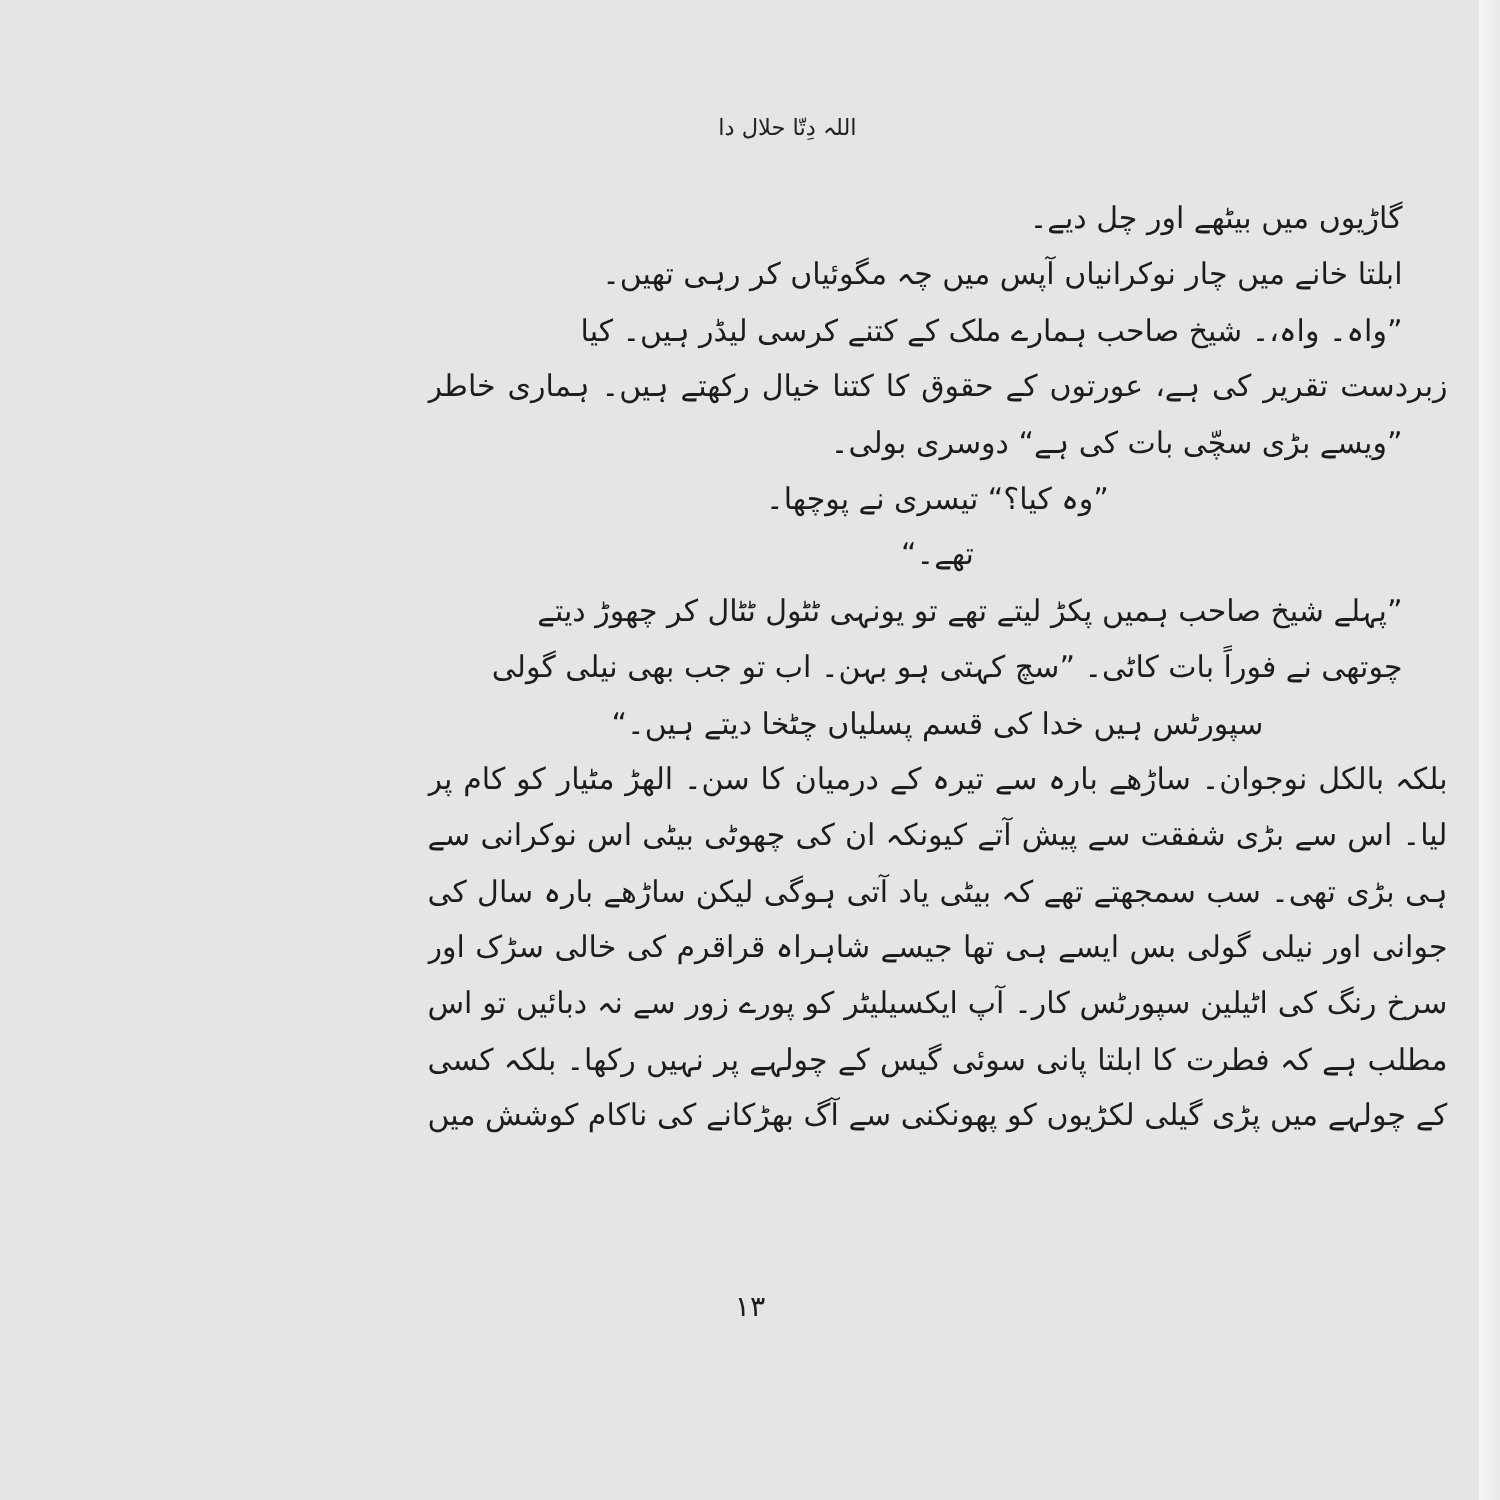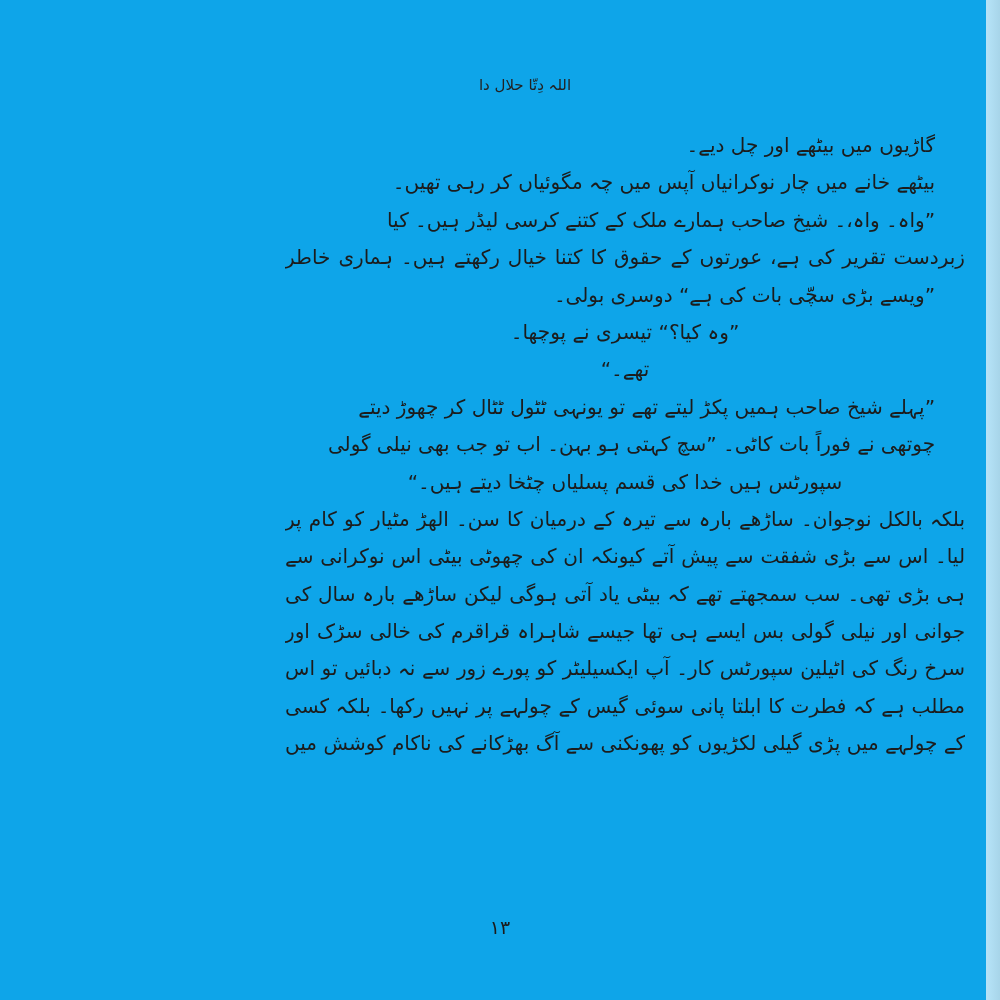--- a/index.html
+++ b/index.html
@@ -4,21 +4,21 @@
 <style>
   html, body {
     margin: 0;
     padding: 0;
     background: #ffffff;
   }
   .page {
     position: relative;
     width: 1000px;
     height: 1000px;
-    background: #0ea5e9;
+    background: #e5e5e5;
     color: #1c1c1c;
     font-family: "DejaVu Sans", sans-serif;
     overflow: hidden;
     direction: rtl;
   }
   
   .edge-shadow {
     position: absolute;
     top: 0;
     right: 0;
@@ -63,40 +63,40 @@
     padding-right: 0;
   }
   
   .line.ctr {
     text-align: center;
     padding-left: 0;
     padding-right: 0;
   }
   .page-number {
     position: absolute;
-    top: 916px;
+    top: 860px;
     left: 0;
     width: 1000px;
     text-align: center;
     font-size: 19px;
     color: #1c1c1c;
   }
 </style>
 </head>
 <body>
 
 <div class="page">
 
   <div class="edge-shadow"></div>
 
   <div class="header-title">اللہ دِتّا حلال دا</div>
 
   <div class="text-block">
     <div class="line ps">گاڑیوں میں بیٹھے اور چل دیے۔</div>
-    <div class="line ps">بیٹھے خانے میں چار نوکرانیاں آپس میں چہ مگوئیاں کر رہی تھیں۔</div>
+    <div class="line ps">ابلتا خانے میں چار نوکرانیاں آپس میں چہ مگوئیاں کر رہی تھیں۔</div>
     <div class="line ps">”واہ۔ واہ،۔ شیخ صاحب ہمارے ملک کے کتنے کرسی لیڈر ہیں۔ کیا</div>
     <div class="line full">زبردست تقریر کی ہے، عورتوں کے حقوق کا کتنا خیال رکھتے ہیں۔ ہماری خاطر اپنی</div>
     <div class="line ps">”ویسے بڑی سچّی بات کی ہے“ دوسری بولی۔</div>
     <div class="line ctr">”وہ کیا؟“ تیسری نے پوچھا۔</div>
     <div class="line ctr">تھے۔“</div>
     <div class="line ps">”پہلے شیخ صاحب ہمیں پکڑ لیتے تھے تو یونہی ٹٹول ٹٹال کر چھوڑ دیتے</div>
     <div class="line ps">چوتھی نے فوراً بات کاٹی۔ ”سچ کہتی ہو بہن۔ اب تو جب بھی نیلی گولی</div>
     <div class="line ctr">سپورٹس ہیں خدا کی قسم پسلیاں چٹخا دیتے ہیں۔“</div>
     <div class="line full">بلکہ بالکل نوجوان۔ ساڑھے بارہ سے تیرہ کے درمیان کا سن۔ الھڑ مٹیار کو کام پر رکھ</div>
     <div class="line full">لیا۔ اس سے بڑی شفقت سے پیش آتے کیونکہ ان کی چھوٹی بیٹی اس نوکرانی سے کچھ</div>

